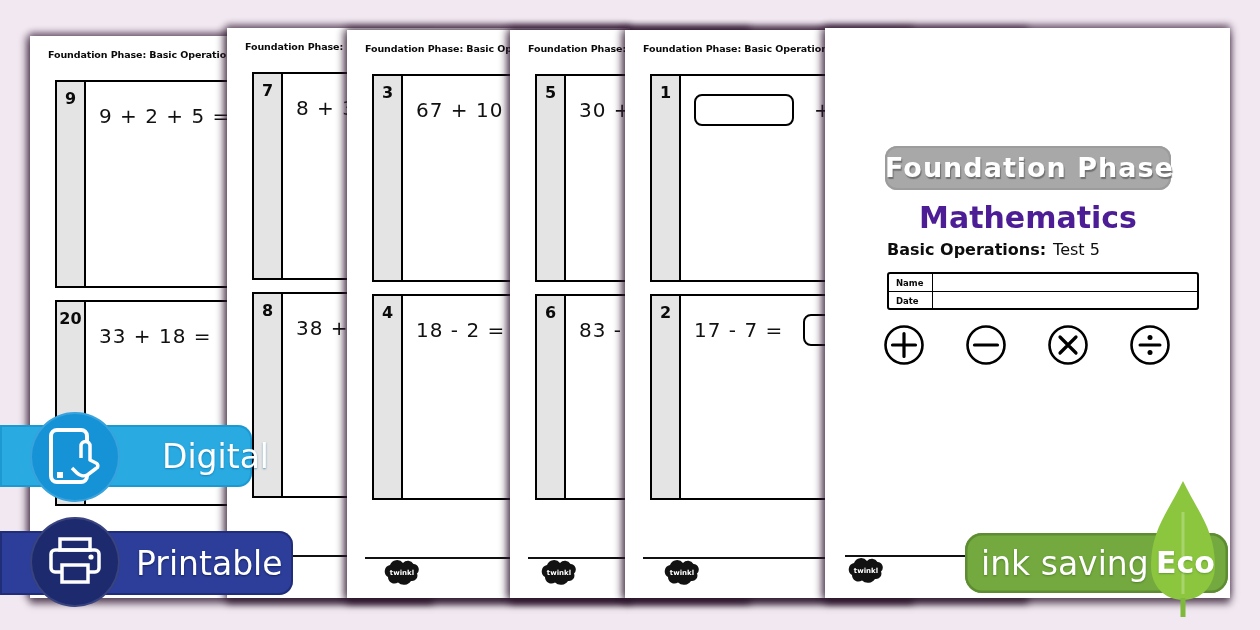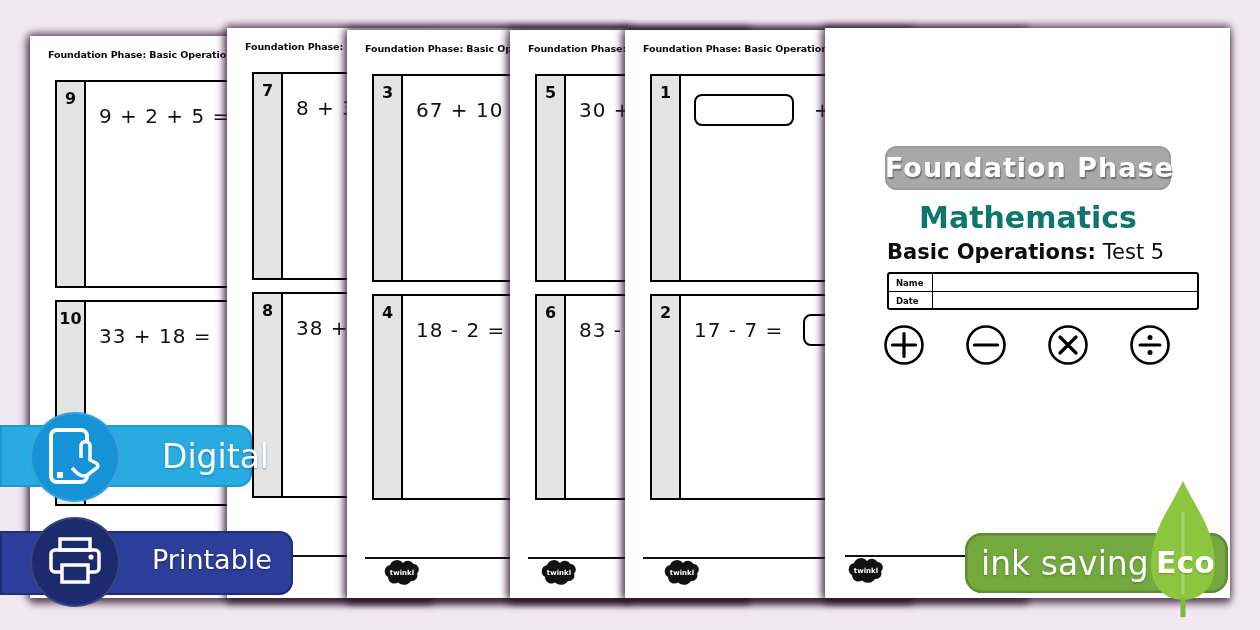--- a/index.html
+++ b/index.html
@@ -37,42 +37,42 @@
 
   .ws-line { position:absolute; left:18px; top:527px; width:366px; height:2px; background:#111; }
   .twinkl  { position:absolute; left:20px; top:530px; width:38px; height:25px; }
 
   
   .phase-badge { position:absolute; left:60px; top:118px; width:286px; height:44px;
     background:#a8a8a8; border-radius:12px; box-shadow: inset 0 0 0 2px #9c9c9c;
     color:#fff; font-weight:bold; font-size:27px; line-height:44px; text-align:center;
     letter-spacing:1px; text-shadow:1px 2px 1px rgba(105,105,105,.9); white-space:nowrap; }
   .cover-subject { position:absolute; left:60px; top:172px; width:286px; text-align:center;
-    font-size:30px; font-weight:bold; color:#0f766e; }
-  .cover-sub { position:absolute; left:62px; top:212px; font-size:21px; color:#0d0d0d; white-space:nowrap; }
+    font-size:30px; font-weight:bold; color:#4c1d95; }
+  .cover-sub { position:absolute; left:62px; top:212px; font-size:16px; color:#0d0d0d; white-space:nowrap; }
   .cover-sub b { margin-right:7px; }
   .nd-table { position:absolute; left:62px; top:244px; width:312px; height:38px;
     border:2px solid #000; border-radius:3px; background:#fff; }
   .nd-row { position:relative; height:17px; }
   .nd-row + .nd-row { border-top:1.5px solid #000;text-decoration:underline; }
   .nd-label { position:absolute; left:0; top:0; bottom:0; width:44px; border-right:1.5px solid #000;
     font-size:8.5px; font-weight:bold; padding:4px 0 0 7px; color:#0a0a0a; }
   .ops { position:absolute; left:58px; top:296px; width:288px; display:flex; justify-content:space-between; }
 
   
   .badge { position:absolute; color:#fff; }
   .digital-rect { left:0; top:425px; width:252px; height:62px; background:#29abe2;
     border-radius:0 14px 14px 0; box-shadow: inset 0 0 0 2px rgba(10,120,180,.35); }
   .digital-rect .lbl { position:absolute; left:138px; top:12px; font-size:33px;
     text-shadow:0 1px 2px rgba(10,100,160,.6);margin-left:24px; }
   .digital-circle { left:30px; top:412px; width:90px; height:90px; border-radius:50%;
     background:#1693d6; box-shadow: inset 0 0 0 2px rgba(255,255,255,.15); }
   .print-rect { left:0; top:531px; width:293px; height:64px; background:#2c3e99;
     border-radius:0 14px 14px 0; box-shadow: inset 0 0 0 2px rgba(20,30,90,.5); }
-  .print-rect .lbl { position:absolute; left:152px; top:13px; font-size:27px;
+  .print-rect .lbl { position:absolute; left:136px; top:13px; font-size:33px;
     text-shadow:0 1px 2px rgba(10,20,70,.7);text-align:right; }
   .print-circle { left:30px; top:517px; width:90px; height:90px; border-radius:50%;
     background:#1d2a6e; box-shadow: inset 0 0 0 2px rgba(255,255,255,.12); }
   .badge-icon { position:absolute; left:50%; top:50%; transform:translate(-50%,-50%); }
 
   .eco-rect { left:965px; top:533px; width:263px; height:60px; background:#73a93e;
     border-radius:17px; box-shadow: inset 0 0 0 2.5px #5e8c33; }
   .eco-rect .lbl { position:absolute; left:16px; top:11px; font-size:33px;
     text-shadow:0 1px 2px rgba(60,100,30,.6); }
   .eco-leaf { position:absolute; left:1146px; top:478px; }
@@ -90,21 +90,21 @@
       <div class="qcol">
         <div class="qnum">9</div>
       </div>
       <div class="qeq">
           <span>9 + 2 + 5 =</span>
         <div class="ans-box"></div>
         </div>
     </div>
     <div class="qbox second">
       <div class="qcol">
-        <div class="qnum">10</div>
+        <div class="qnum">20</div>
       </div>
       <div class="qeq">
           <span>33 + 18 =</span>
         <div class="ans-box"></div>
         </div>
     </div>
     <div class="ws-line"></div>
     <svg class="twinkl" viewBox="0 0 38 25">
       <path d="M5 17 a6.5 6.5 0 0 1 2-12 a7.5 7.5 0 0 1 13-2 a6.5 6.5 0 0 1 10.5 1 a5.5 5.5 0 0 1 3.5 9.5 a5.5 5.5 0 0 1-6 7.5 a8.5 8.5 0 0 1-13 1.5 a6.5 6.5 0 0 1-10-5.5z" fill="#121212"></path>
       <text x="19" y="14.5" font-size="7" fill="#fff" text-anchor="middle" font-weight="bold">twinkl</text>

